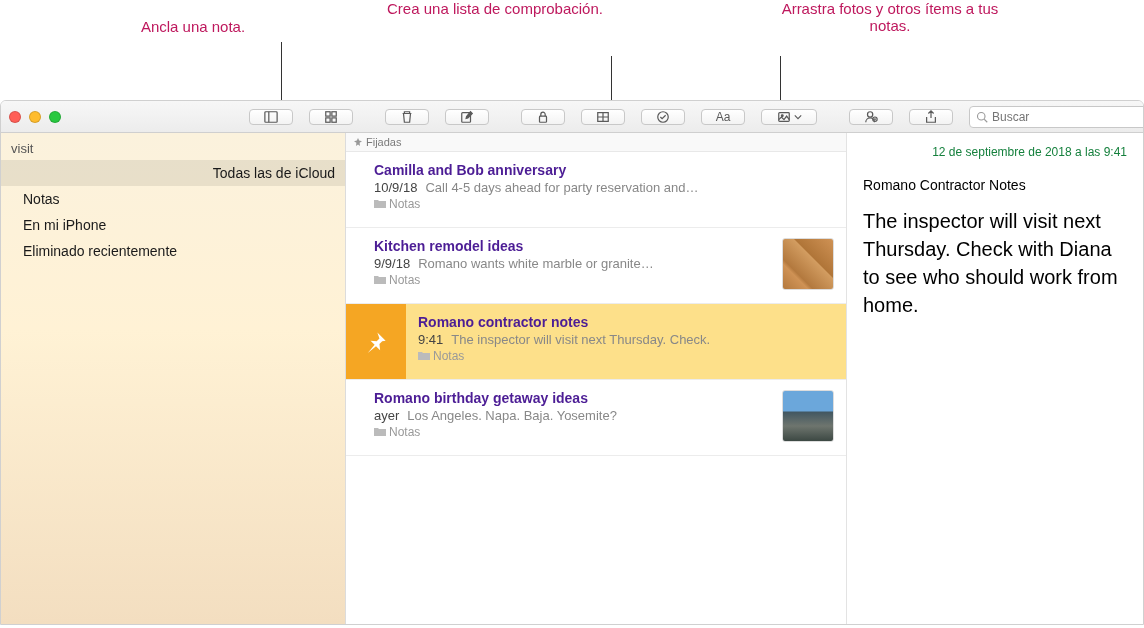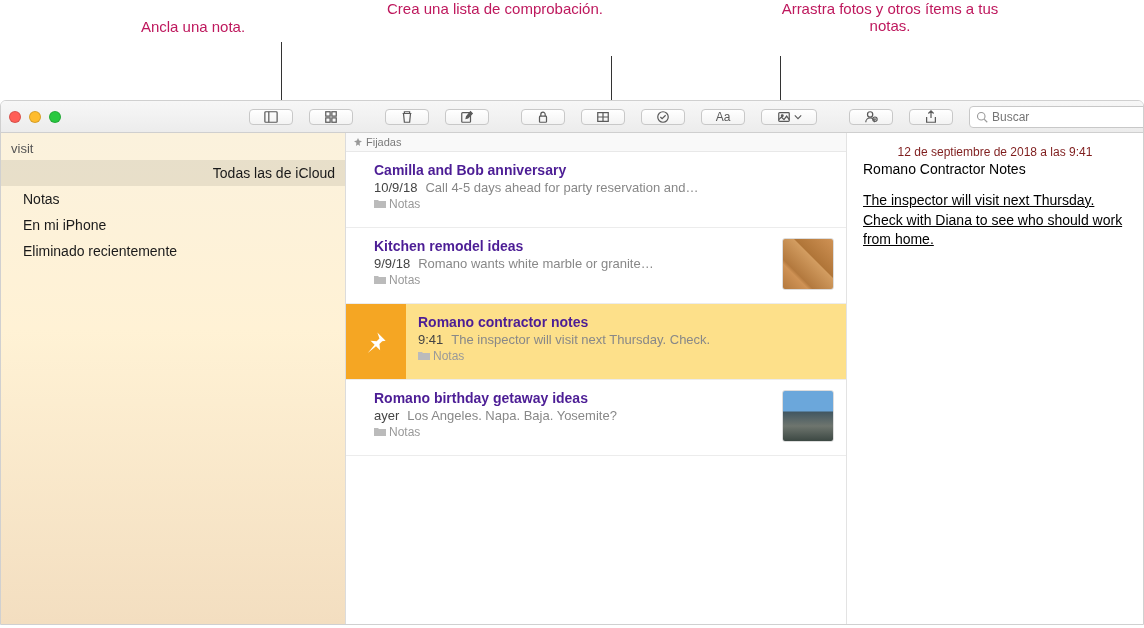--- a/index.html
+++ b/index.html
@@ -185,35 +185,34 @@
       background: linear-gradient(to bottom,#6ba7db 0%,#6ba7db 40%,#425761 42%,#6e756e 70%,#3c4843 100%);
     }
 
     .note-reader {
       flex: 1;
       padding: 12px 16px;
       display: flex;
       flex-direction: column;
     }
     .reader-date {
-      text-align: center;
+      text-align: right;
       font-size: 12px;
-      color: #7f1d1d;
-      margin-bottom: 2px;
+      color: #15803d;
+      margin-bottom: 18px;
     }
     .reader-title {
       font-size: 14px;
       color: #000;
       margin-bottom: 14px;
     }
     .reader-body {
-      font-size: 14px;
+      font-size: 20px;
       color: #000;
       line-height: 1.4;
-      text-decoration: underline;
     }
 
     
     .elbow-1v { left: 281px; top: 42px; width: 1px; height: 306px; }
     .elbow-1h { left: 281px; top: 348px; width: 77px; height: 1px; }
   </style>
 </head>
 <body>
 
 <div class="callouts">

